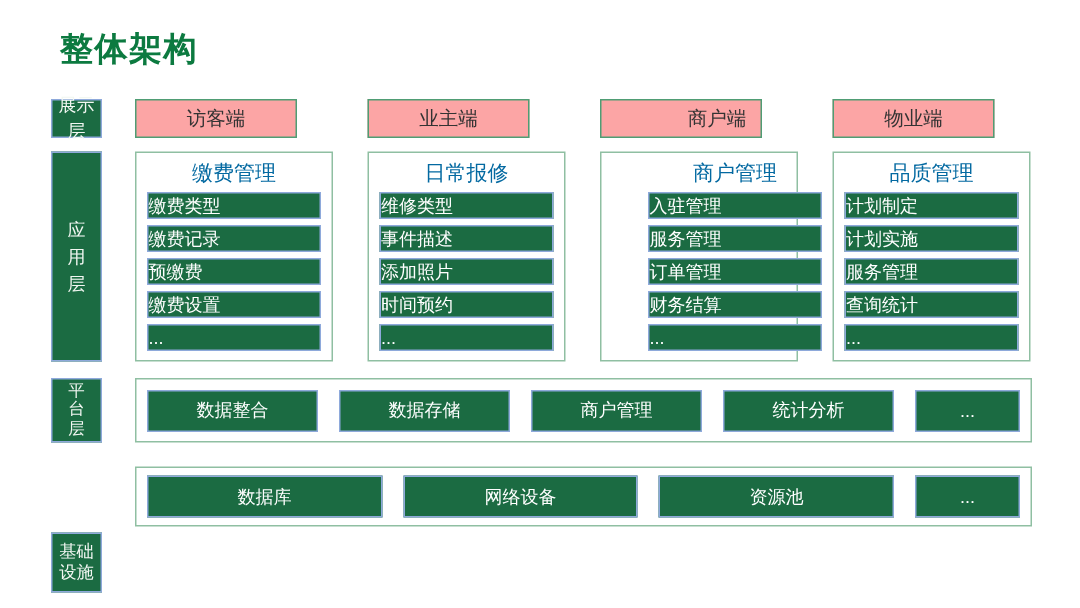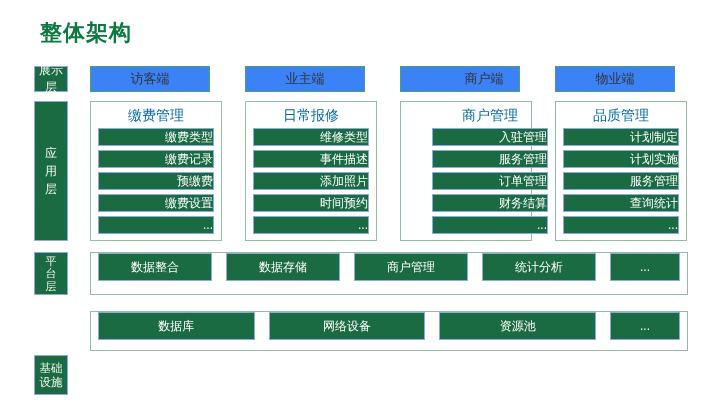--- a/index.html
+++ b/index.html
@@ -14,36 +14,36 @@
     font-size:12px;text-align:center;}
   .lbl-display{top:66px;height:26px;}
   .lbl-app{top:101px;height:140px;}
   .lbl-platform{top:252px;height:43px;font-size:11px;}
   .lbl-infra{top:311px;height:40px;font-size:11.5px;margin-top:44px;}
   .vstack{width:1.1em;word-break:break-all;line-height:1.5;margin:auto;}
   .vstack3{width:1.1em;word-break:break-all;line-height:1.15;margin:auto;}
   .wrap2{width:2.2em;word-break:break-all;line-height:1.25;margin:auto;}
 
   
-  .client-box{position:absolute;top:66px;width:120px;height:26px;background:#3b82f6;
+  .client-box{position:absolute;top:66px;width:108px;height:26px;background:#fca5a5;
     border:1px solid #4f9d74;box-sizing:border-box;color:#333333;font-size:13px;
     display:flex;align-items:center;justify-content:center;}
   .c0{left:90px;} .c1{left:245px;} .c2{left:400px;padding-left:48px;} .c3{left:555px;}
 
   
   .module-col{position:absolute;top:101px;width:132px;height:140px;background:#ffffff;
     border:1px solid #8fbfa2;box-sizing:border-box;display:flex;flex-direction:column;
     align-items:center;padding-top:2px;}
   .module-header{font-size:14px;color:#0369a1;line-height:22px;margin-bottom:2px;}
   .module-item{width:116px;height:18px;box-sizing:border-box;background:#1b6b42;border:1px solid #8ea9db;
-    color:#ffffff;font-size:12px;line-height:16px;text-align:right;margin-bottom:4px;}
+    color:#ffffff;font-size:12px;line-height:16px;text-align:left;margin-bottom:4px;}
 
   
   .band{position:absolute;left:90px;width:598px;background:#ffffff;border:1px solid #8fbfa2;
-    box-sizing:border-box;display:flex;gap:14px;padding:0 7px;}
+    box-sizing:border-box;display:flex;align-items:center;gap:14px;padding:0 7px;}
   .band-platform{top:252px;height:43px;}
   .band-infra{top:311px;height:40px;}
   .band-item{flex:1 1 0;height:28px;box-sizing:border-box;background:#1b6b42;border:1px solid #8ea9db;
     color:#ffffff;font-size:12px;display:flex;align-items:center;justify-content:center;}
   .band-item.small{flex:0 0 70px;}
 </style>
 </head>
 <body>
 
 <div class="slide">

